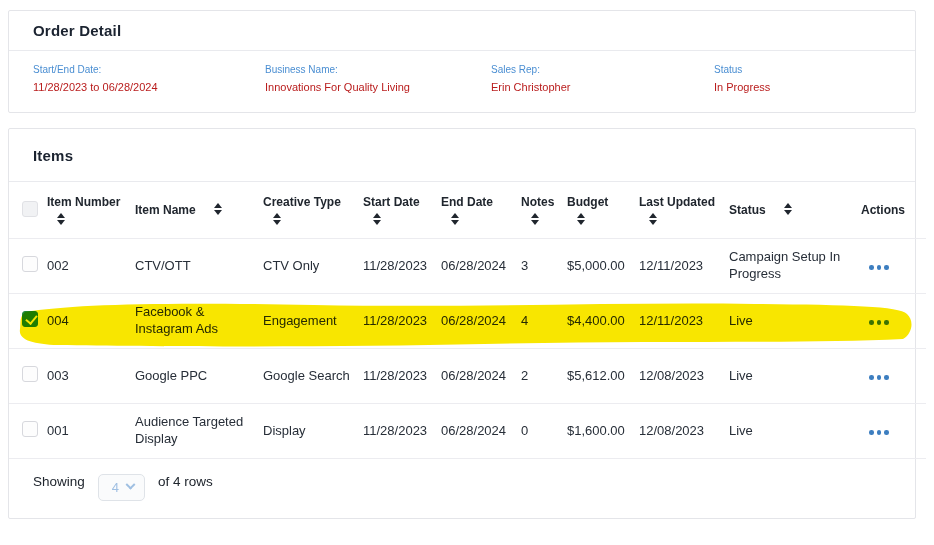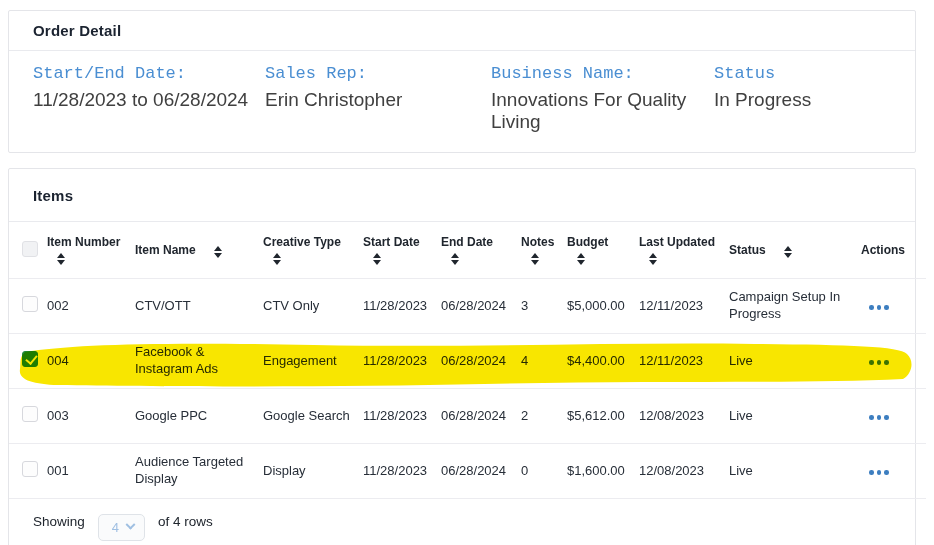--- a/index.html
+++ b/index.html
@@ -10,36 +10,36 @@
   .panel { background:#fff; border:1px solid #e4e5e9; border-radius:2px; position:relative; }
 
   
   .order-panel { margin-bottom:15px; }
   .panel-head { display:flex; align-items:center; justify-content:space-between;
     padding:11px 10px 11px 24px; border-bottom:1px solid #e9eaee; }
   .panel-title { font-size:15px; font-weight:700; color:#1b2330; letter-spacing:.2px; }
   .order-fields { display:grid; grid-template-columns:232px 226px 223px 1fr;
     padding:13px 24px 19px 16px; }
   .field { padding-left:8px; }
-  .field-label { color:#4a8ed2; font-size:17px;font-family:Liberation Mono, monospace; }
-  .field-value { color:#404040; font-size:19px; margin-top:6px; }
+  .field-label { color:#4a8ed2; font-size:10px; }
+  .field-value { color:#b91c1c; font-size:11px; margin-top:6px; }
 
   
   .items-head { padding:11px 10px 11px 24px; height:53px; }
   .btn-modify { background:#2e78b7; color:#fff; border:none; border-radius:4px;
     font-family:inherit; font-size:13px; font-weight:700; padding:8px 15px; cursor:pointer; }
 
   table { width:100%; border-collapse:collapse; table-layout:fixed; }
   th, td { text-align:left; vertical-align:middle; border-bottom:1px solid #ececf0; }
   th { padding:13px 6px 13px 0; font-size:12px; font-weight:700; color:#20262e; }
   td { padding:4px 6px 4px 0; height:55px; font-size:13px; color:#272e38; line-height:1.3; }
   .col-cb { padding-left:13px !important; }
   tbody tr:last-child td { border-bottom:1px solid #ececf0; }
 
-  .hcell { display:flex; align-items:flex-end; gap:18px; line-height:1.25; }
+  .hcell { display:flex; align-items:flex-start; gap:18px; line-height:1.25; }
   .hcell.stack { flex-direction:column; align-items:flex-start; gap:3px; }
   .hcell.stack .sort-icon { margin-left:10px; }
   .sort-icon { display:inline-flex; flex-direction:column; gap:2px; cursor:pointer; }
   .sort-icon i { width:0; height:0; border-left:4px solid transparent; border-right:4px solid transparent; }
   .sort-icon .up   { border-bottom:5px solid #20262e; }
   .sort-icon .down { border-top:5px solid #20262e; }
 
   .cbx { display:inline-block; width:16px; height:16px; border:1px solid #d7d8dd;
     border-radius:3px; background:#fdfdfd; cursor:pointer; position:relative; }
   .header-cbx { background:#f1f2f4; border-color:#e0e1e5; }
@@ -75,26 +75,26 @@
   <section class="panel order-panel">
     <div class="panel-head">
       <h2 class="panel-title">Order Detail</h2>
     </div>
     <div class="order-fields">
       <div class="field">
         <div class="field-label">Start/End Date:</div>
         <div class="field-value">11/28/2023 to 06/28/2024</div>
       </div>
       <div class="field">
+        <div class="field-label">Business Name:</div>
+        <div class="field-value">Innovations For Quality Living</div>
+      </div>
+      <div class="field">
         <div class="field-label">Sales Rep:</div>
         <div class="field-value">Erin Christopher</div>
-      </div>
-      <div class="field">
-        <div class="field-label">Business Name:</div>
-        <div class="field-value">Innovations For Quality Living</div>
       </div>
       <div class="field">
         <div class="field-label">Status</div>
         <div class="field-value">In Progress</div>
       </div>
     </div>
   </section>
 
   <section class="panel items-panel">
 

